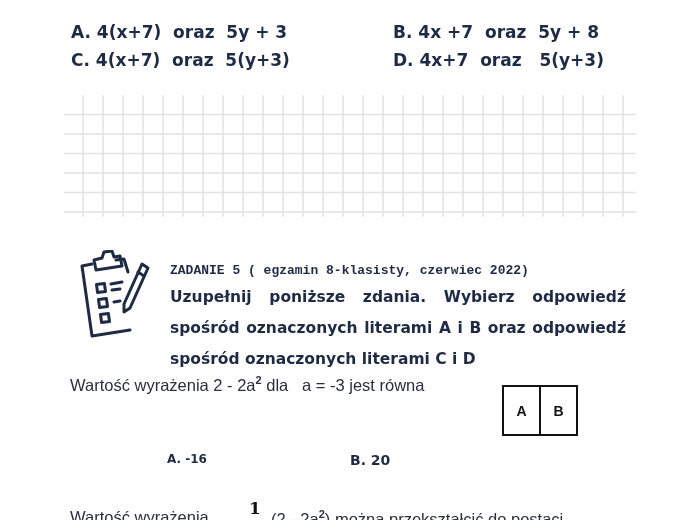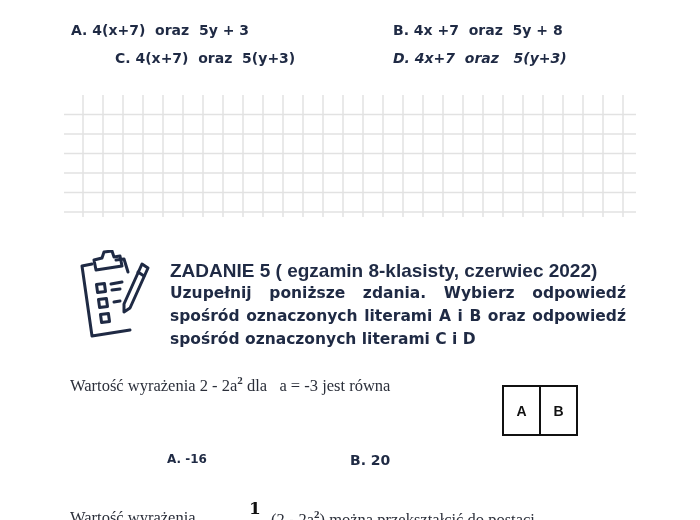--- a/index.html
+++ b/index.html
@@ -1,36 +1,36 @@
 <!DOCTYPE html>
 <html><head>
 <meta charset="utf-8">
 <style>
   html, body { margin:0; padding:0; }
   body { width:700px; height:520px; overflow:hidden; background:#ffffff; position:relative;
          font-family:"DejaVu Sans", sans-serif; color:#1f2a44; }
   .abs { position:absolute; }
-  .opt { font-family:"DejaVu Sans", sans-serif; font-weight:bold; font-size:14px; color:#1f2a44; white-space:pre; }
+  .opt { font-family:"DejaVu Sans", sans-serif; font-weight:bold; font-size:17px; color:#1f2a44; white-space:pre; }
   .grid { left:64px; top:95px; width:572px; height:122px; }
-  .title { left:170px; top:259px; font-family:Liberation Sans, sans-serif; font-weight:bold; font-size:19px; color:#1f2a44; line-height:23px; }
-  .para { left:170px; top:282px; width:456px; font-family:"DejaVu Sans", sans-serif; font-weight:bold; font-size:15.5px; color:#1f2a44; line-height:23px; text-align:justify; text-align-last:left; }
-  .q { font-family:Liberation Serif, serif; font-size:16.5px; color:#2b2f3a; white-space:pre; }
+  .title { left:170px; top:259px; font-family:Liberation Mono, monospace; font-weight:bold; font-size:13px; color:#1f2a44; line-height:23px; }
+  .para { left:170px; top:282px; width:456px; font-family:"DejaVu Sans", sans-serif; font-weight:bold; font-size:15.5px; color:#1f2a44; line-height:31px; text-align:justify; text-align-last:left; }
+  .q { font-family:Liberation Sans, sans-serif; font-size:16.5px; color:#2b2f3a; white-space:pre; }
   .q sup { font-weight:bold; font-size:11px; vertical-align:7px; }
   .ab-box { left:502px; top:385px; width:76px; height:51px; border:2px solid #111; box-sizing:border-box; display:flex; }
   .ab-cell { flex:1; display:flex; align-items:center; justify-content:center; font-family:"Liberation Sans", sans-serif; font-weight:bold; font-size:14px; color:#111; }
   .ab-cell + .ab-cell { border-left:2px solid #111; }
   .frac-num { font-family:"DejaVu Serif", serif; font-weight:bold; font-size:17px; color:#111; }
 </style>
 </head>
 <body>
 
 <div class="abs opt" style="left:71px; top:22px;">A. 4(x+7)  oraz  5y + 3</div>
 <div class="abs opt" style="left:393px; top:22px;">B. 4x +7  oraz  5y + 8</div>
-<div class="abs opt" style="left:71px; top:50px;margin-left:44px;">C. 4(x+7)  oraz  5(y+3)</div>
-<div class="abs opt" style="left:393px; top:50px;font-style:italic;">D. 4x+7  oraz   5(y+3)</div>
+<div class="abs opt" style="left:71px; top:50px;">C. 4(x+7)  oraz  5(y+3)</div>
+<div class="abs opt" style="left:393px; top:50px;">D. 4x+7  oraz   5(y+3)</div>
 
 <svg class="abs grid" viewBox="0 0 572 122" width="572" height="122">
   <g stroke="#e2e2e2" stroke-width="1.5">
     <line x1="0" y1="19.5" x2="572" y2="19.5"></line>
     <line x1="0" y1="39" x2="572" y2="39"></line>
     <line x1="0" y1="58.5" x2="572" y2="58.5"></line>
     <line x1="0" y1="78" x2="572" y2="78"></line>
     <line x1="0" y1="97.5" x2="572" y2="97.5"></line>
     <line x1="0" y1="117" x2="572" y2="117"></line>
     <line x1="19" y1="0" x2="19" y2="122"></line>

